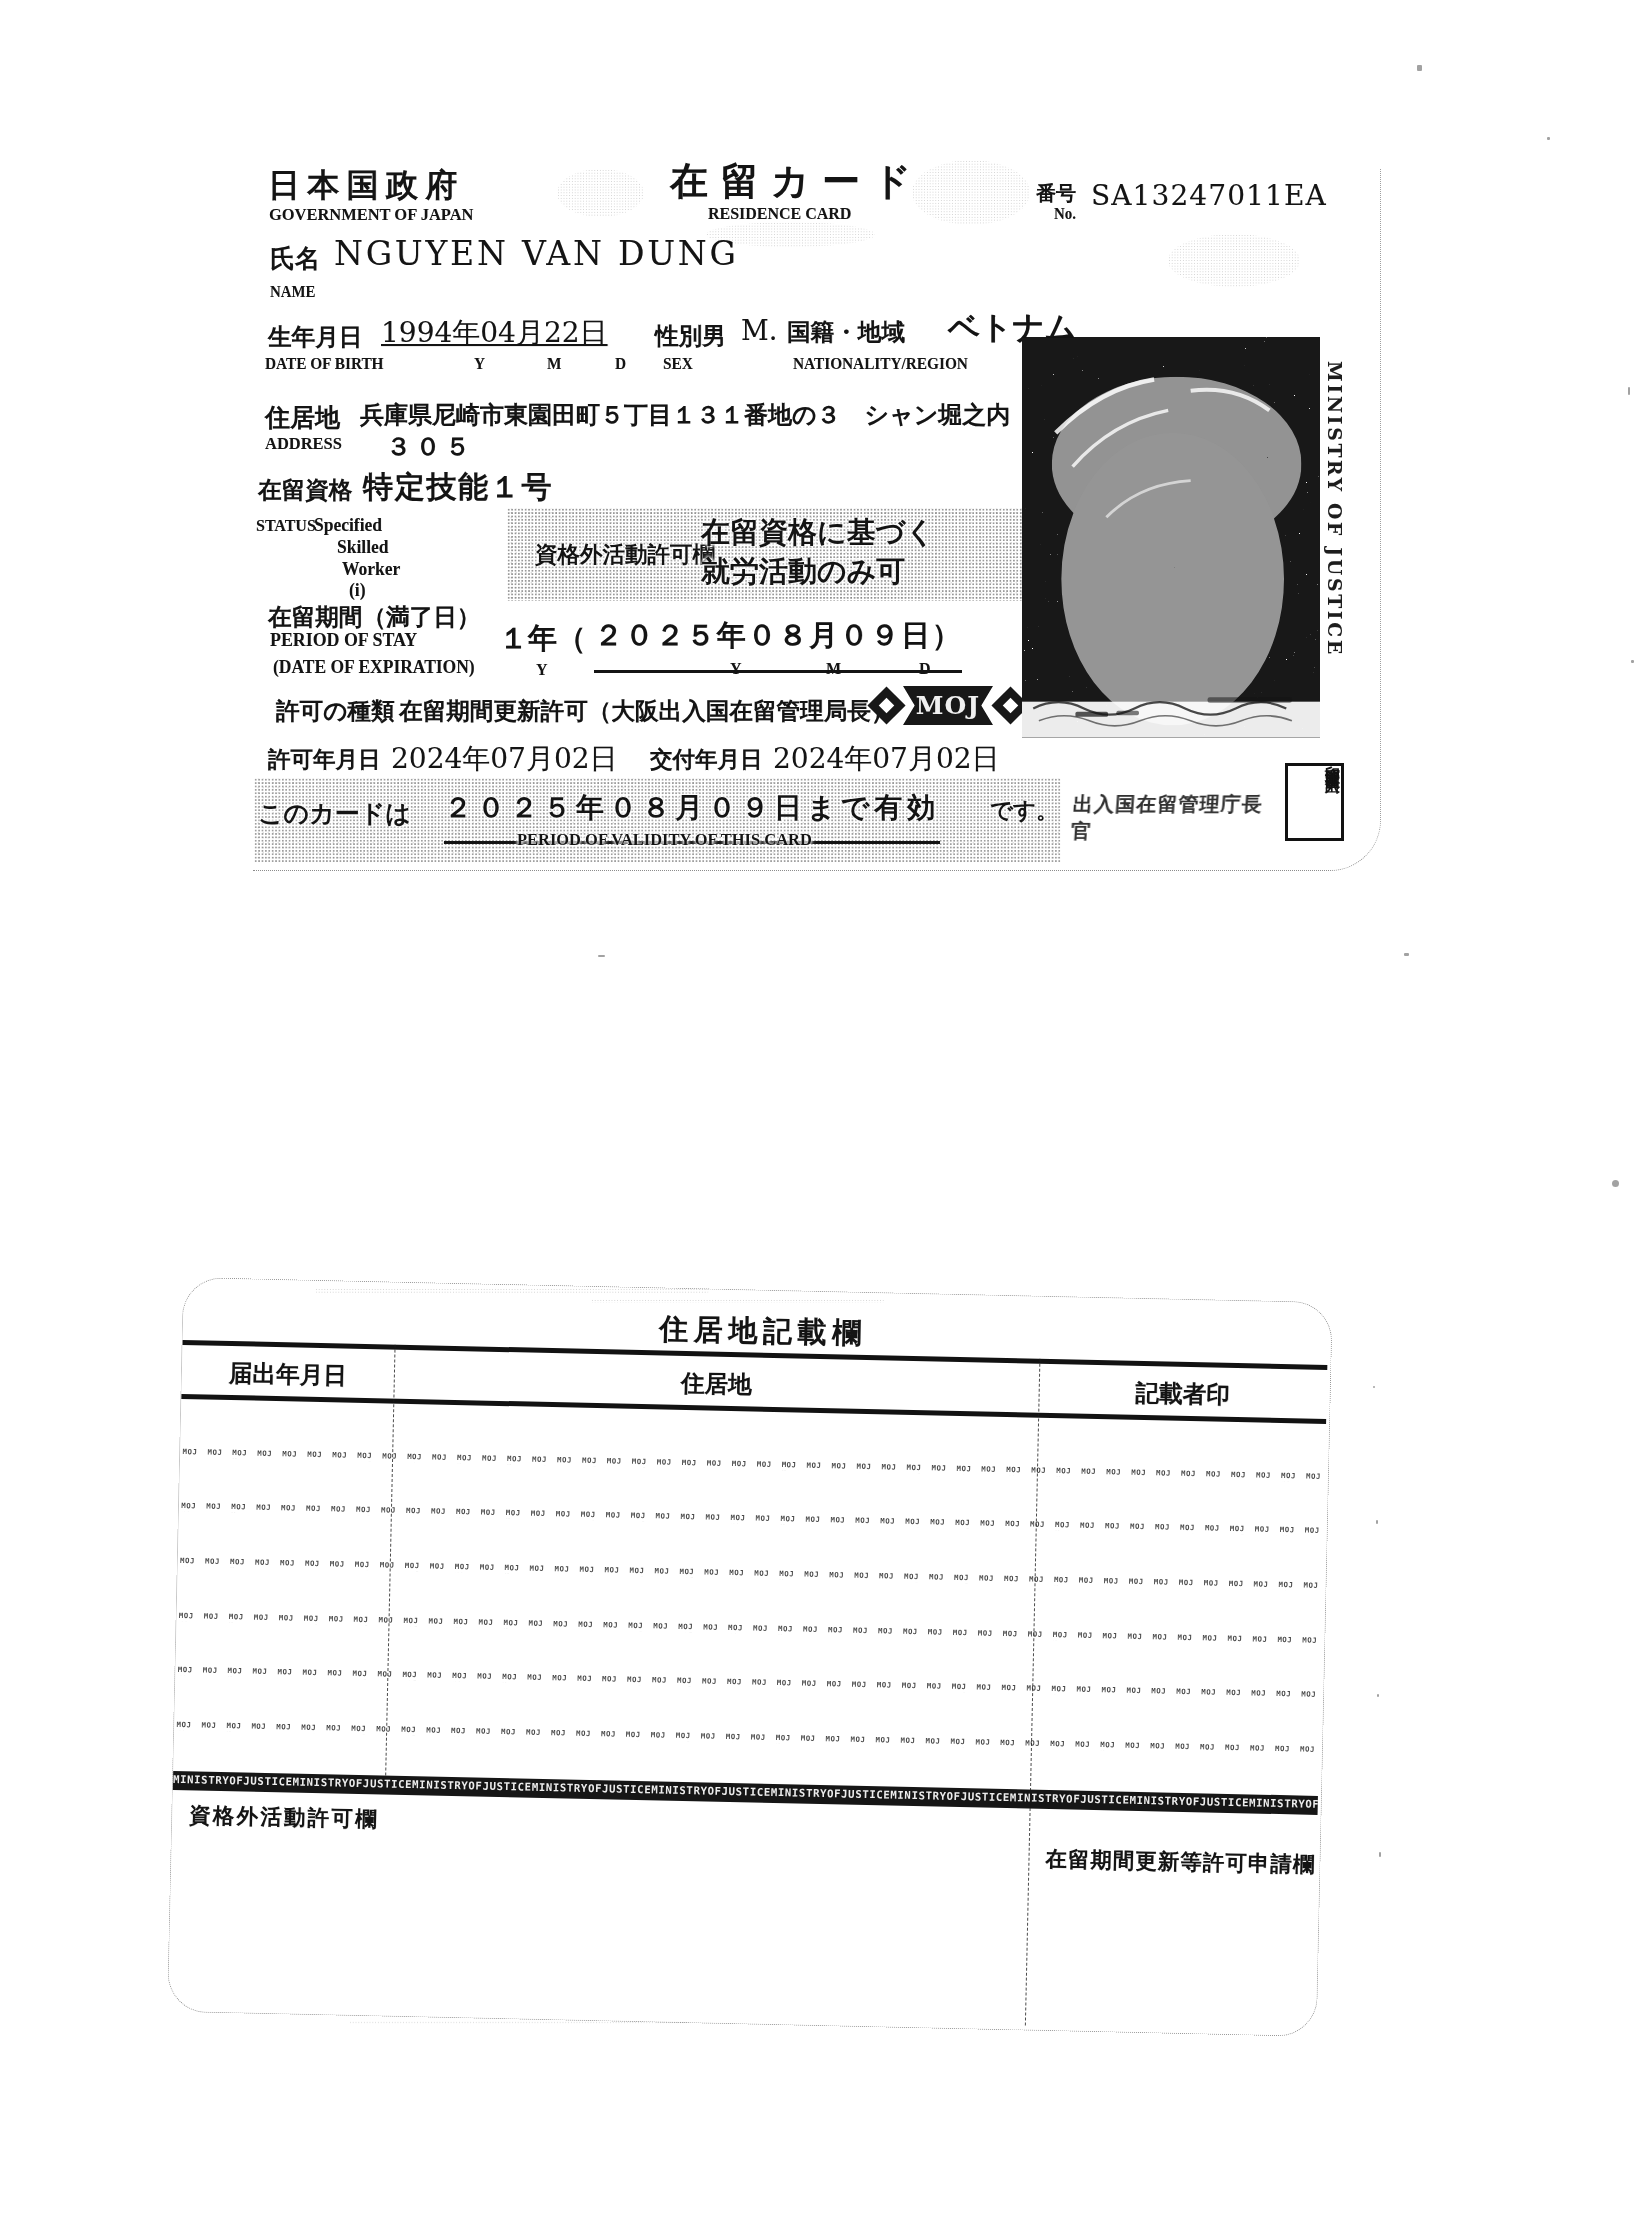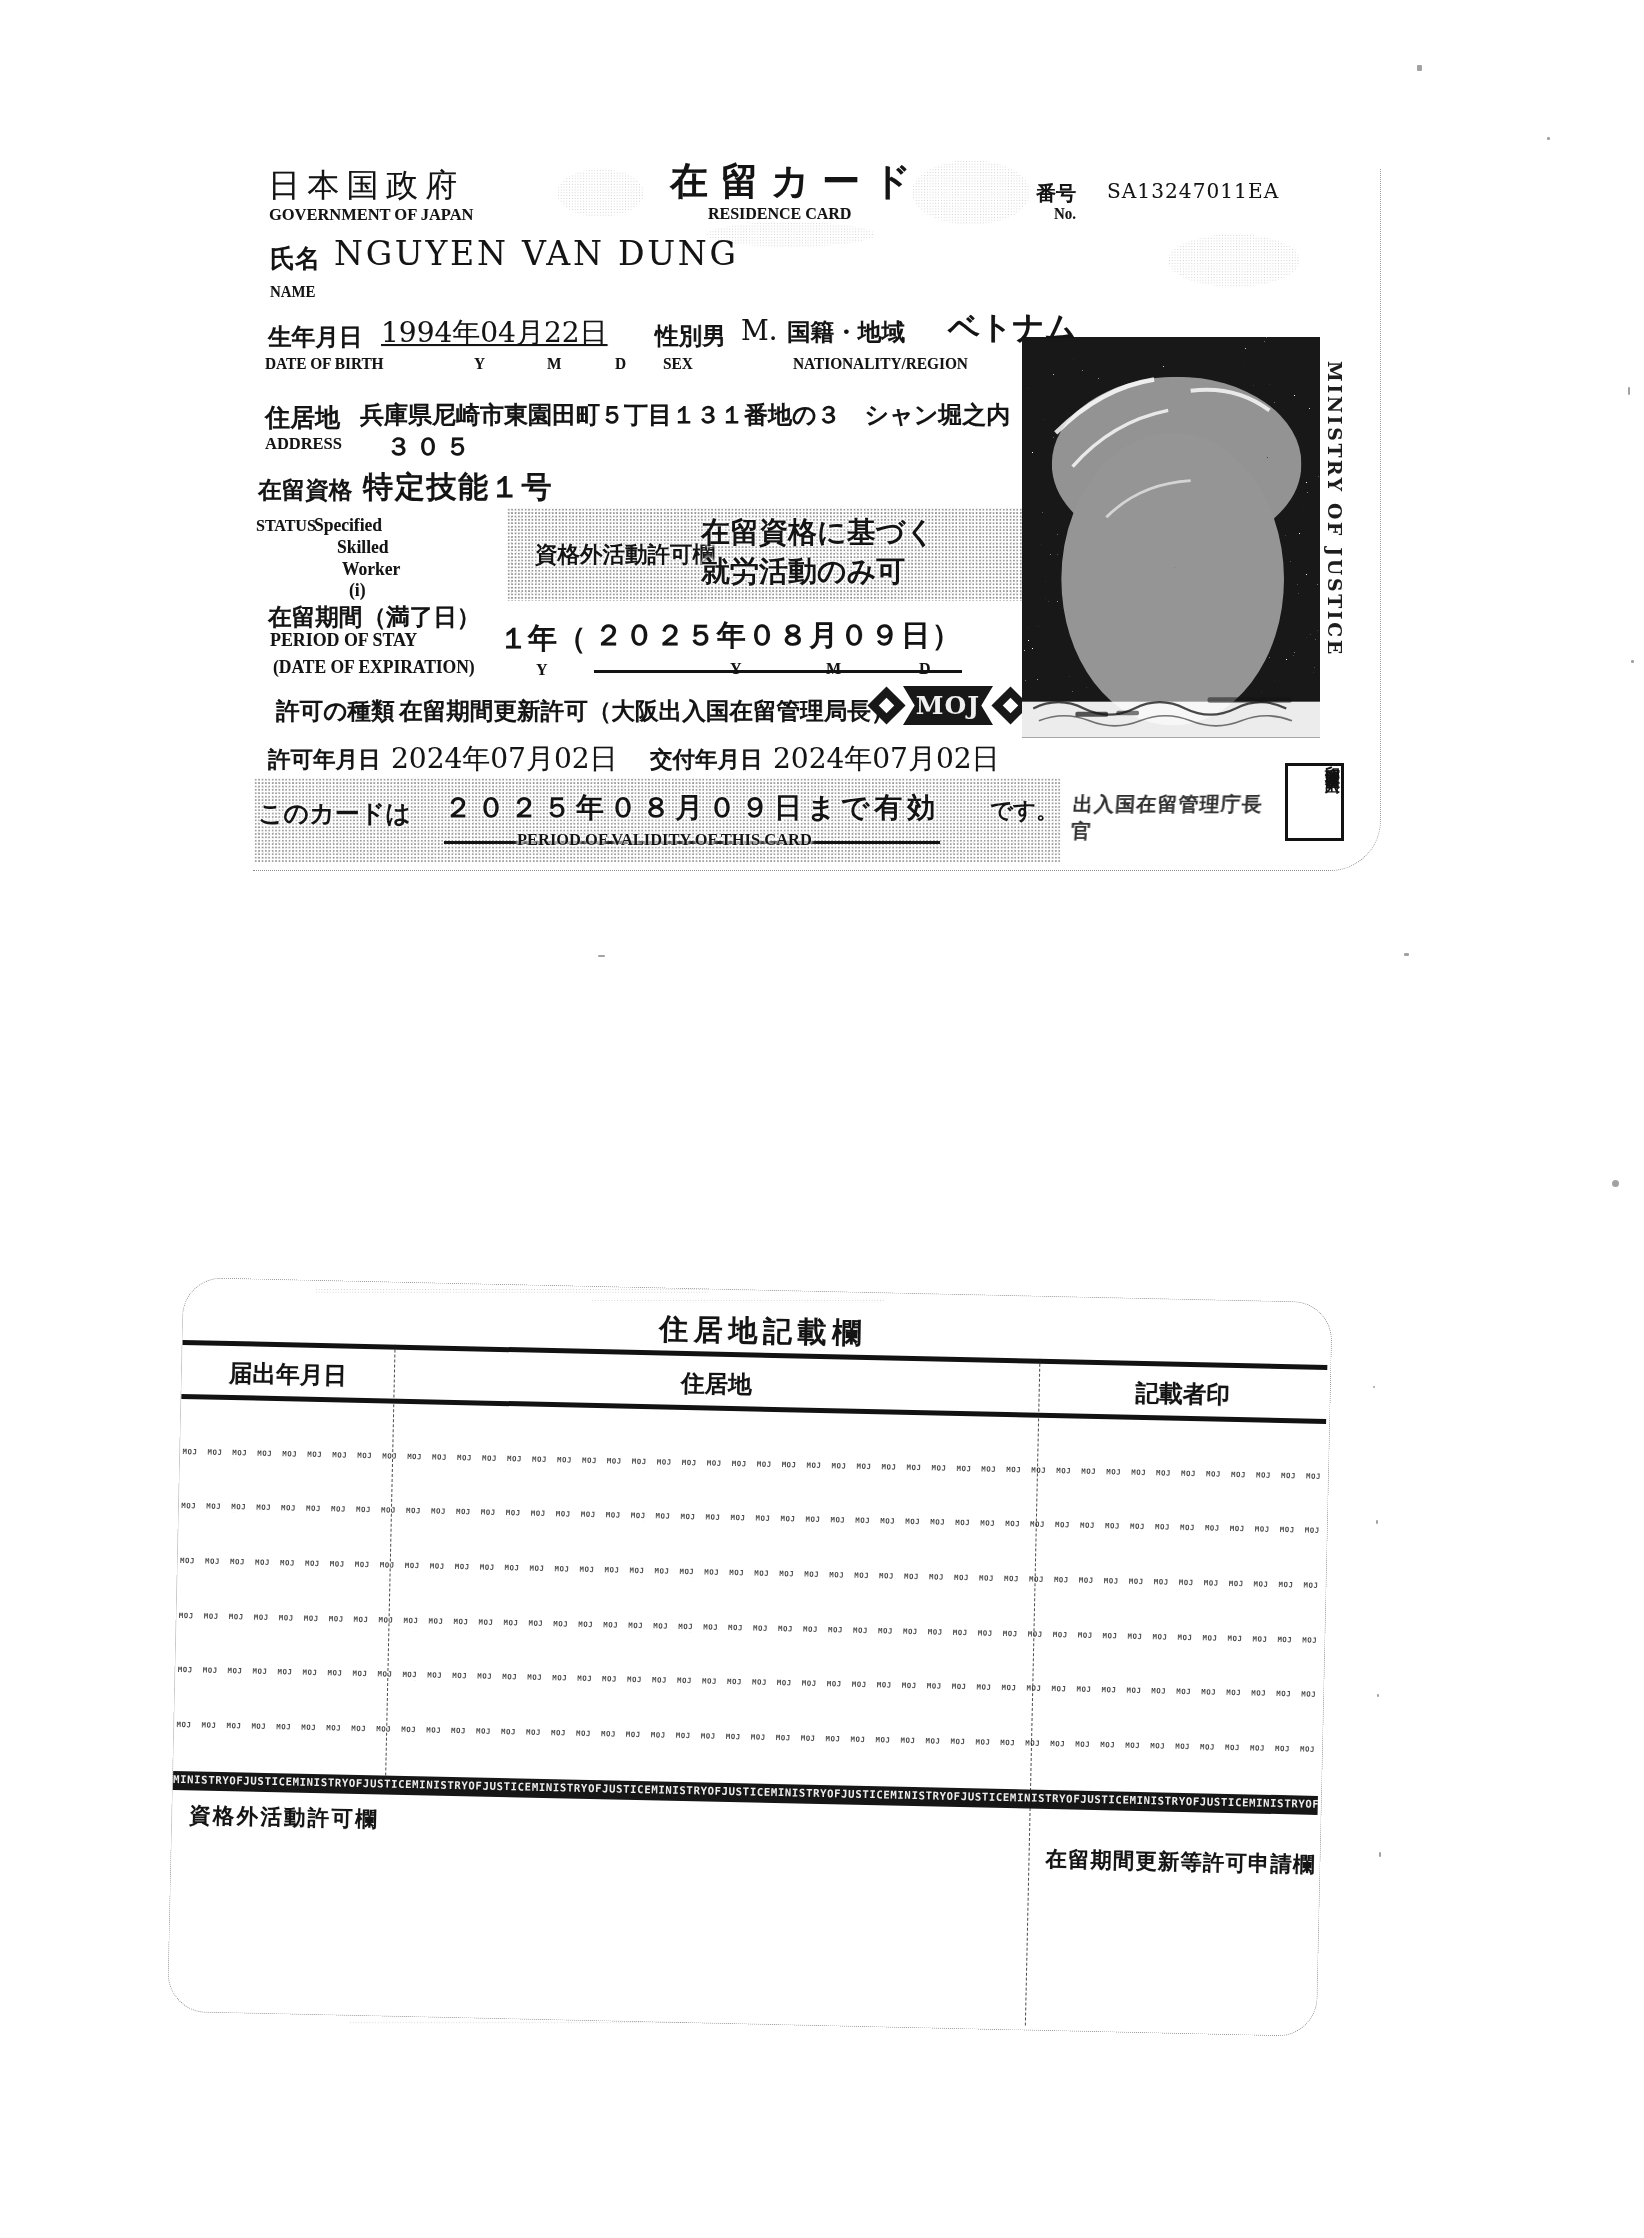--- a/index.html
+++ b/index.html
@@ -77,29 +77,29 @@
     font-size:10.7px;font-weight:700;line-height:18.6px;color:#ededed;letter-spacing:0.6px;
   }
   .hdr{position:absolute;font-size:23.6px;font-weight:600;}
 </style>
 </head>
 <body>
 
 <div>
   <div class="front-edge"></div>
 
-  <div class="abs scan jp" style="left:268px;top:164px;font-size:32px;letter-spacing:7.3px;font-weight:400;">日本国政府</div>
+  <div class="abs scan jp" style="left:268px;top:164px;font-size:32px;letter-spacing:7.3px;font-weight:700;">日本国政府</div>
   <div class="abs scan en" style="left:269px;top:204px;font-size:17.5px;">GOVERNMENT OF JAPAN</div>
 
   <div class="abs scan jp" style="left:670px;top:156px;font-size:38px;letter-spacing:12.4px;font-weight:700;">在留カード</div>
   <div class="abs scan en" style="left:708px;top:204px;font-size:17px;">RESIDENCE CARD</div>
 
   <div class="abs scan jp" style="left:1036px;top:180px;font-size:20px;">番号</div>
   <div class="abs scan en" style="left:1054px;top:205px;font-size:15.8px;">No.</div>
-  <div class="abs scan" style="left:1091px;top:179px;font-size:20px;letter-spacing:1.1px;margin-left:16px;">SA13247011EA</div>
+  <div class="abs scan" style="left:1091px;top:179px;font-size:28px;letter-spacing:1.1px;">SA13247011EA</div>
 
   <div class="abs scan jp" style="left:270px;top:242px;font-size:25px;">氏名</div>
   <div class="abs scan" style="left:334px;top:234px;font-size:33px;letter-spacing:2.8px;">NGUYEN VAN DUNG</div>
   <div class="abs scan en" style="left:270px;top:283px;font-size:15.8px;">NAME</div>
 
   <div class="abs scan jp" style="left:268px;top:321px;font-size:23.6px;">生年月日</div>
   <div class="abs scan" style="left:381px;top:314px;font-size:28px;text-decoration:underline;">1994年04月22日</div>
   <div class="abs scan jp" style="left:655px;top:320px;font-size:23.6px;">性別男</div>
   <div class="abs scan" style="left:741px;top:315px;font-size:27px;">M.</div>
   <div class="abs scan jp" style="left:787px;top:316px;font-size:23.6px;">国籍・地域</div>

